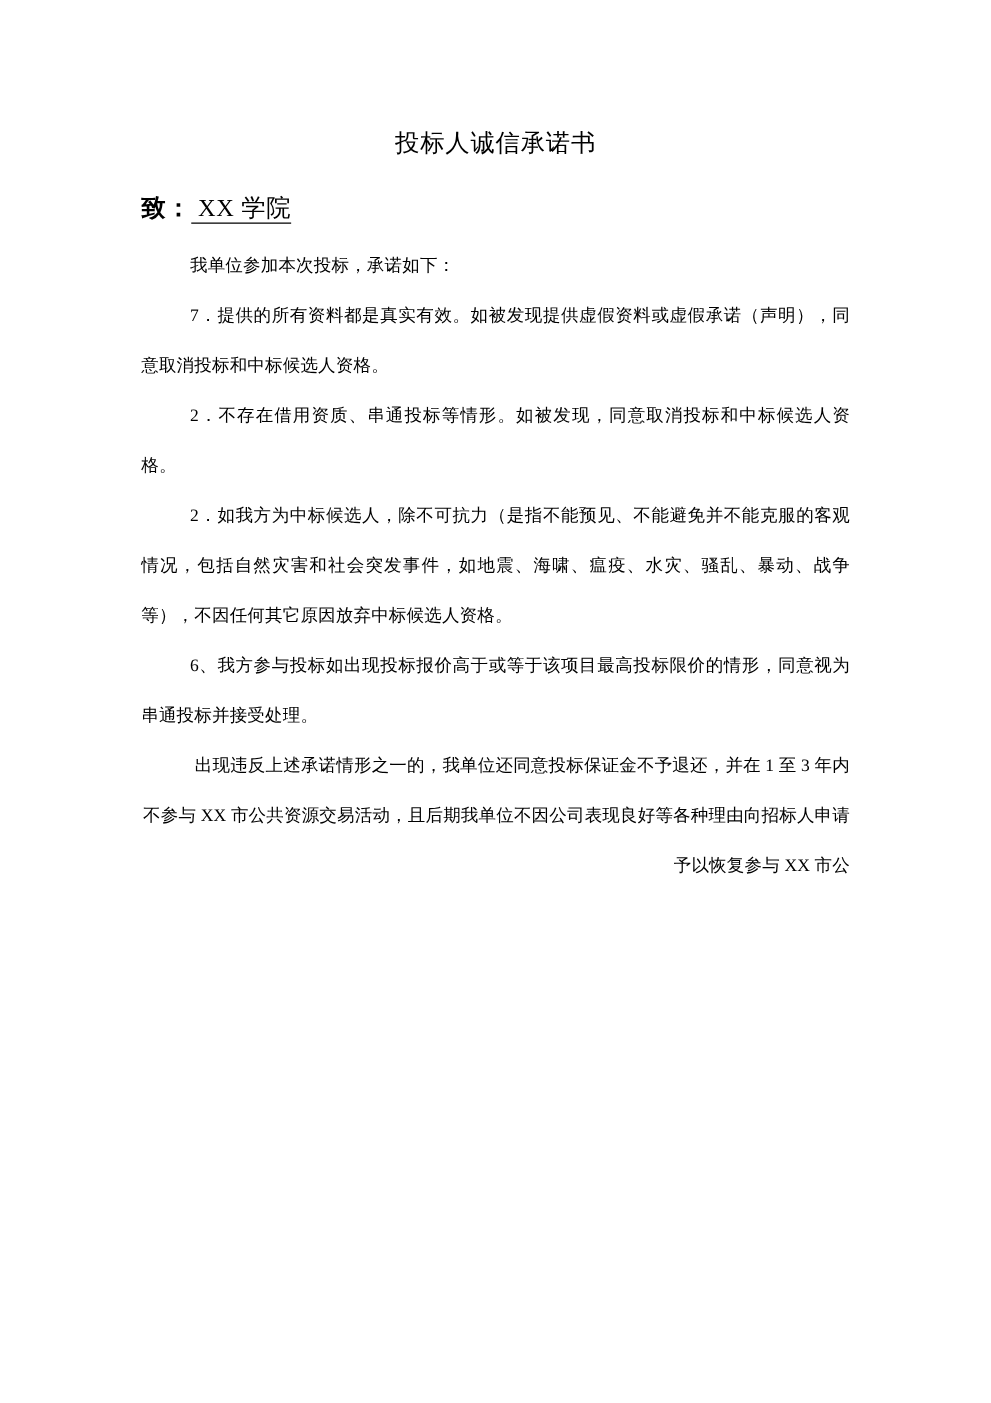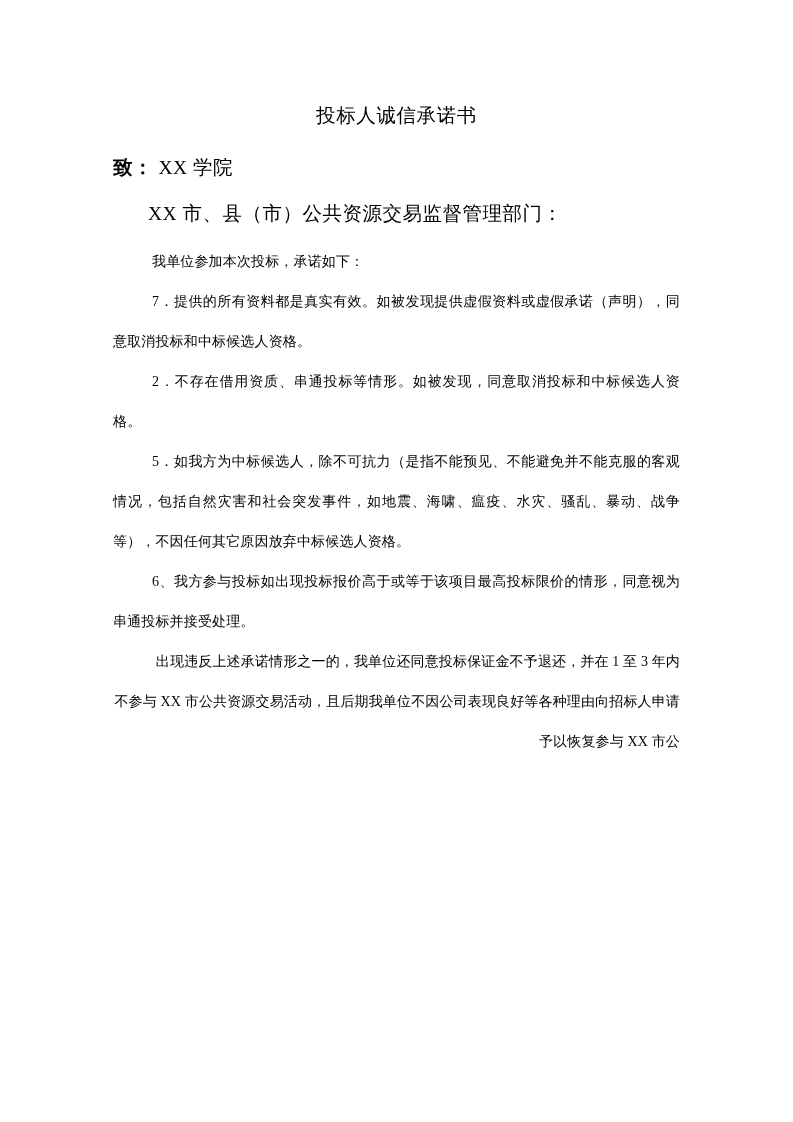--- a/index.html
+++ b/index.html
@@ -41,20 +41,21 @@
     white-space: nowrap;
   }
   .addr-line.first {
     margin-bottom: 6px;
   }
   .addr-label {
     font-weight: bold;
     letter-spacing: 0.5px;
   }
   .blank-fill {
+    text-decoration: underline;
     text-underline-offset: 5px;
     letter-spacing: 0.5px;
   }
   .addr-line.second {
     padding-left: 35px;
     margin-bottom: 8px;
   }
   .para {
     font-size: 14px;
     line-height: 40px;
@@ -74,31 +75,28 @@
 
 <div class="page">
   <div class="content">
 
     <div class="doc-title">投标人诚信承诺书</div>
 
     <div class="addr-line first">
       <span class="addr-label">致：</span><span class="blank-fill"> XX 学院 </span>
     </div>
 
-    <div class="addr-line second">
-      <span class="blank-fill"> XX 市、县（市）公共资源交易监督管理部门： </span>
-    </div>
 
     <p class="para">我单位参加本次投标，承诺如下：</p>
 
     <p class="para">7．提供的所有资料都是真实有效。如被发现提供虚假资料或虚假承诺（声明），同意取消投标和中标候选人资格。</p>
 
     <p class="para">2．不存在借用资质、串通投标等情形。如被发现，同意取消投标和中标候选人资格。</p>
 
-    <p class="para">5．如我方为中标候选人，除不可抗力（是指不能预见、不能避免并不能克服的客观情况，包括自然灾害和社会突发事件，如地震、海啸、瘟疫、水灾、骚乱、暴动、战争等），不因任何其它原因放弃中标候选人资格。</p>
+    <p class="para">2．如我方为中标候选人，除不可抗力（是指不能预见、不能避免并不能克服的客观情况，包括自然灾害和社会突发事件，如地震、海啸、瘟疫、水灾、骚乱、暴动、战争等），不因任何其它原因放弃中标候选人资格。</p>
 
 
 
     <p class="para">6、我方参与投标如出现投标报价高于或等于该项目最高投标限价的情形，同意视为串通投标并接受处理。</p>
 
     <p class="para last-para">出现违反上述承诺情形之一的，我单位还同意投标保证金不予退还，并在 1 至 3 年内不参与 XX 市公共资源交易活动，且后期我单位不因公司表现良好等各种理由向招标人申请予以恢复参与 XX 市公</p>
 
   </div>
 </div>
 

